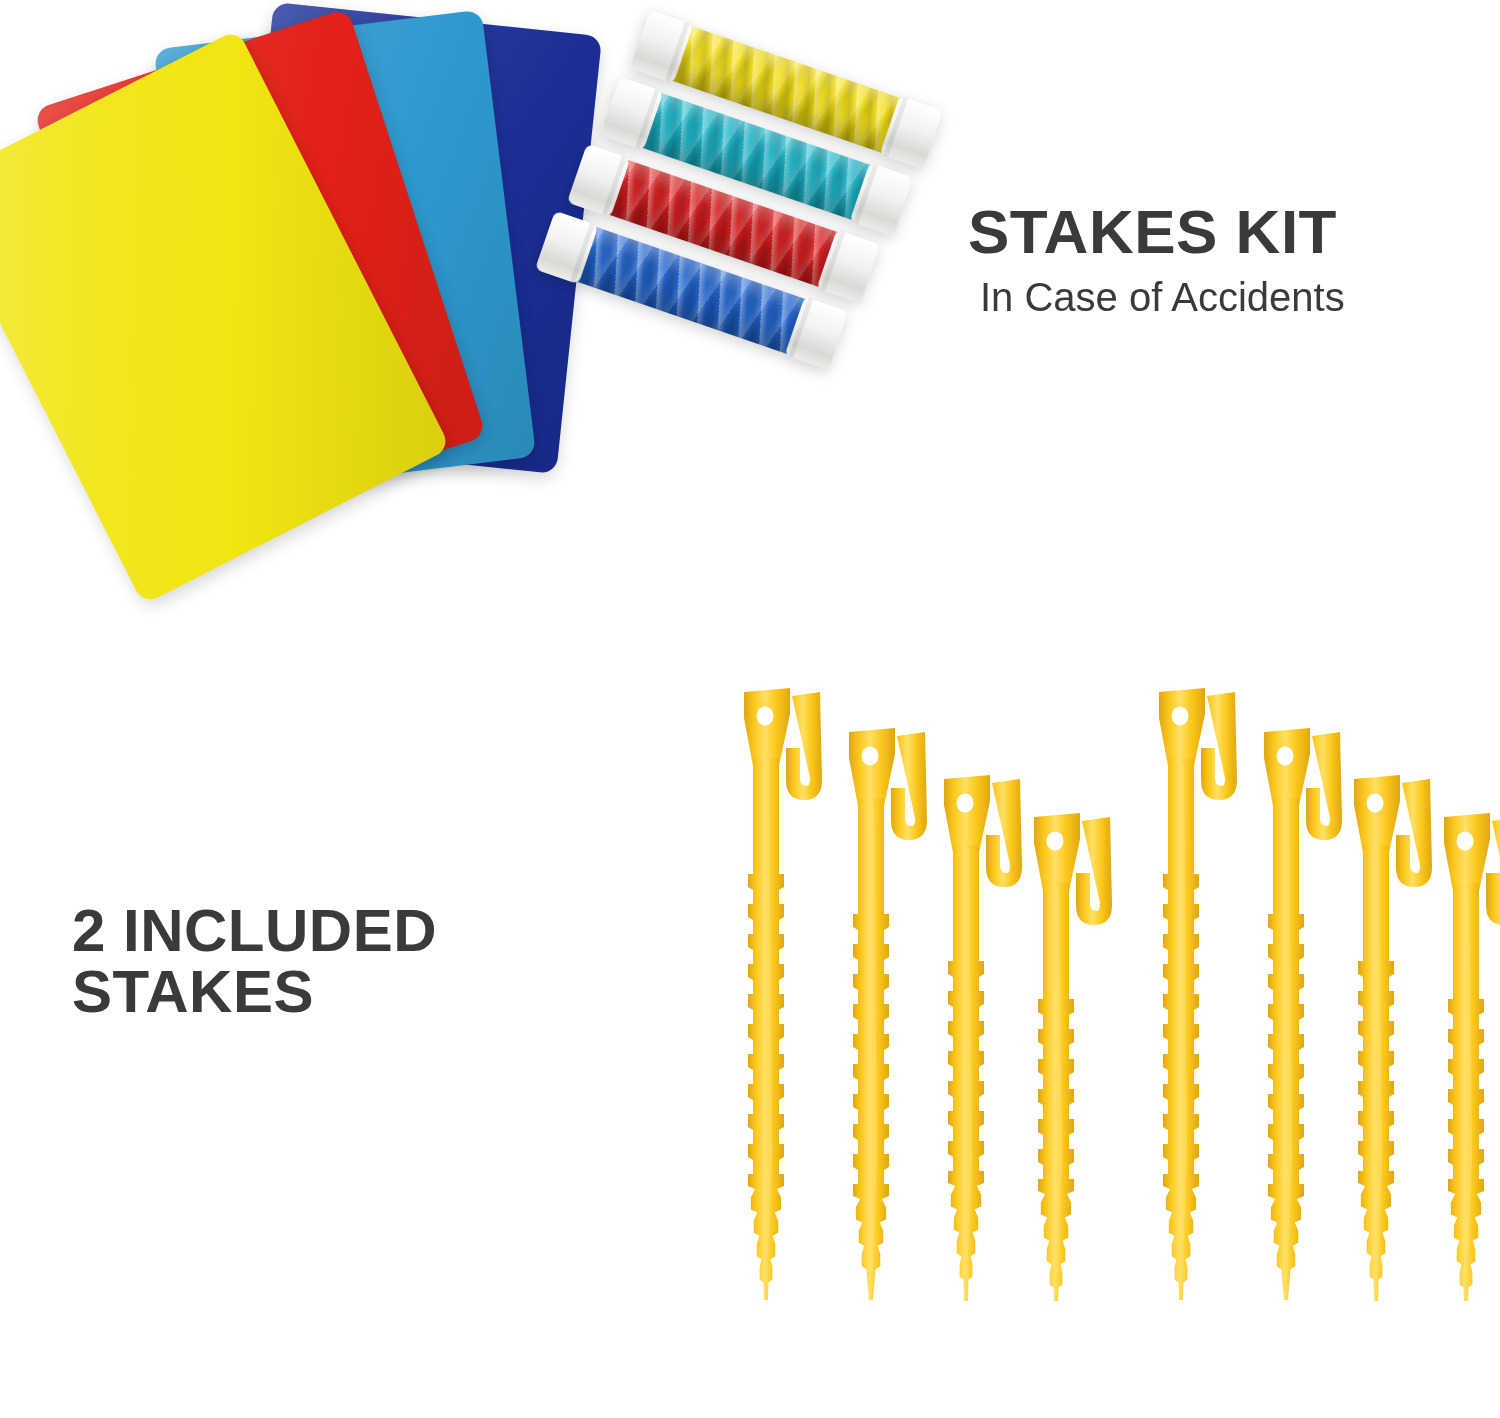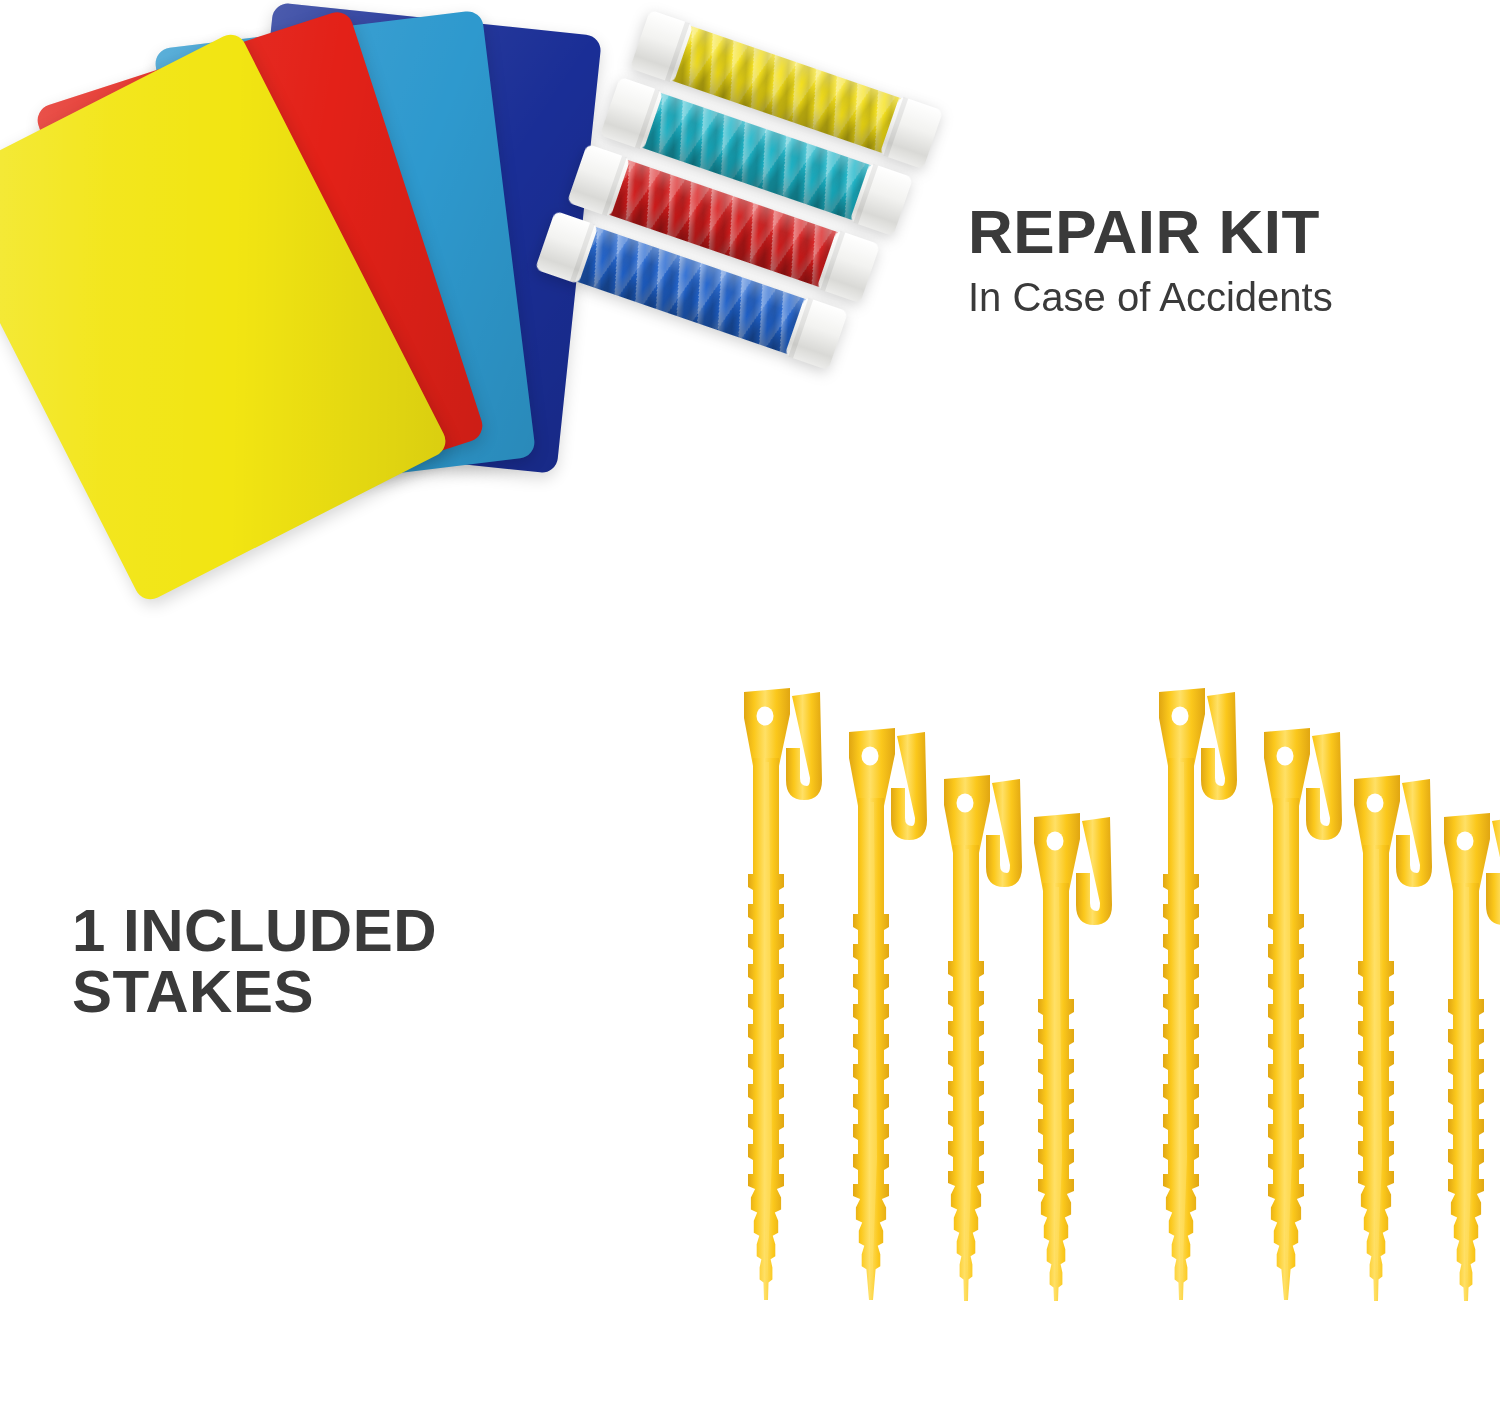--- a/index.html
+++ b/index.html
@@ -23,21 +23,21 @@
     letter-spacing: 0.5px;
     color: #3a3a3a;
     line-height: 1.02;
     margin: 0;
     white-space: pre-line;
   }
   .subline {
     font-weight: 400;
     color: #3a3a3a;
     line-height: 1.14;
-    margin: 0;
+    margin: 12px;
     white-space: pre-line;
   }
 
   #repair-block {
     position: absolute;
     left: 968px;
     top: 200px;
     width: 520px;
   }
   #repair-block .headline { font-size: 62px; }
@@ -207,26 +207,26 @@
       <div class="thread" style="background: rgb(31, 99, 207);">
         <div class="wind"></div>
           <div class="shade"></div>
       </div>
       <div class="cap left"></div>
       <div class="cap right"></div>
     </div>
   </div>
 
   <div id="repair-block">
-    <h1 class="headline">REPAIR KIT</h1>
+    <h1 class="headline">STAKES KIT</h1>
     <p class="subline">In Case of Accidents</p>
   </div>
 
   <div id="stakes-block">
-    <h1 class="headline">1 INCLUDED
+    <h1 class="headline">2 INCLUDED
 STAKES</h1>
   </div>
 
   <div id="stakes">
       <div style="position: absolute; inset: 0px;">
         <div class="stake" style="left: 40px; top: 8px;">
           <svg width="110" height="620" viewBox="0 0 110 620">
             <defs>
               <linearGradient id="g0" x1="0" y1="0" x2="1" y2="0">
                 <stop offset="0%" stop-color="#e0a612"></stop>

